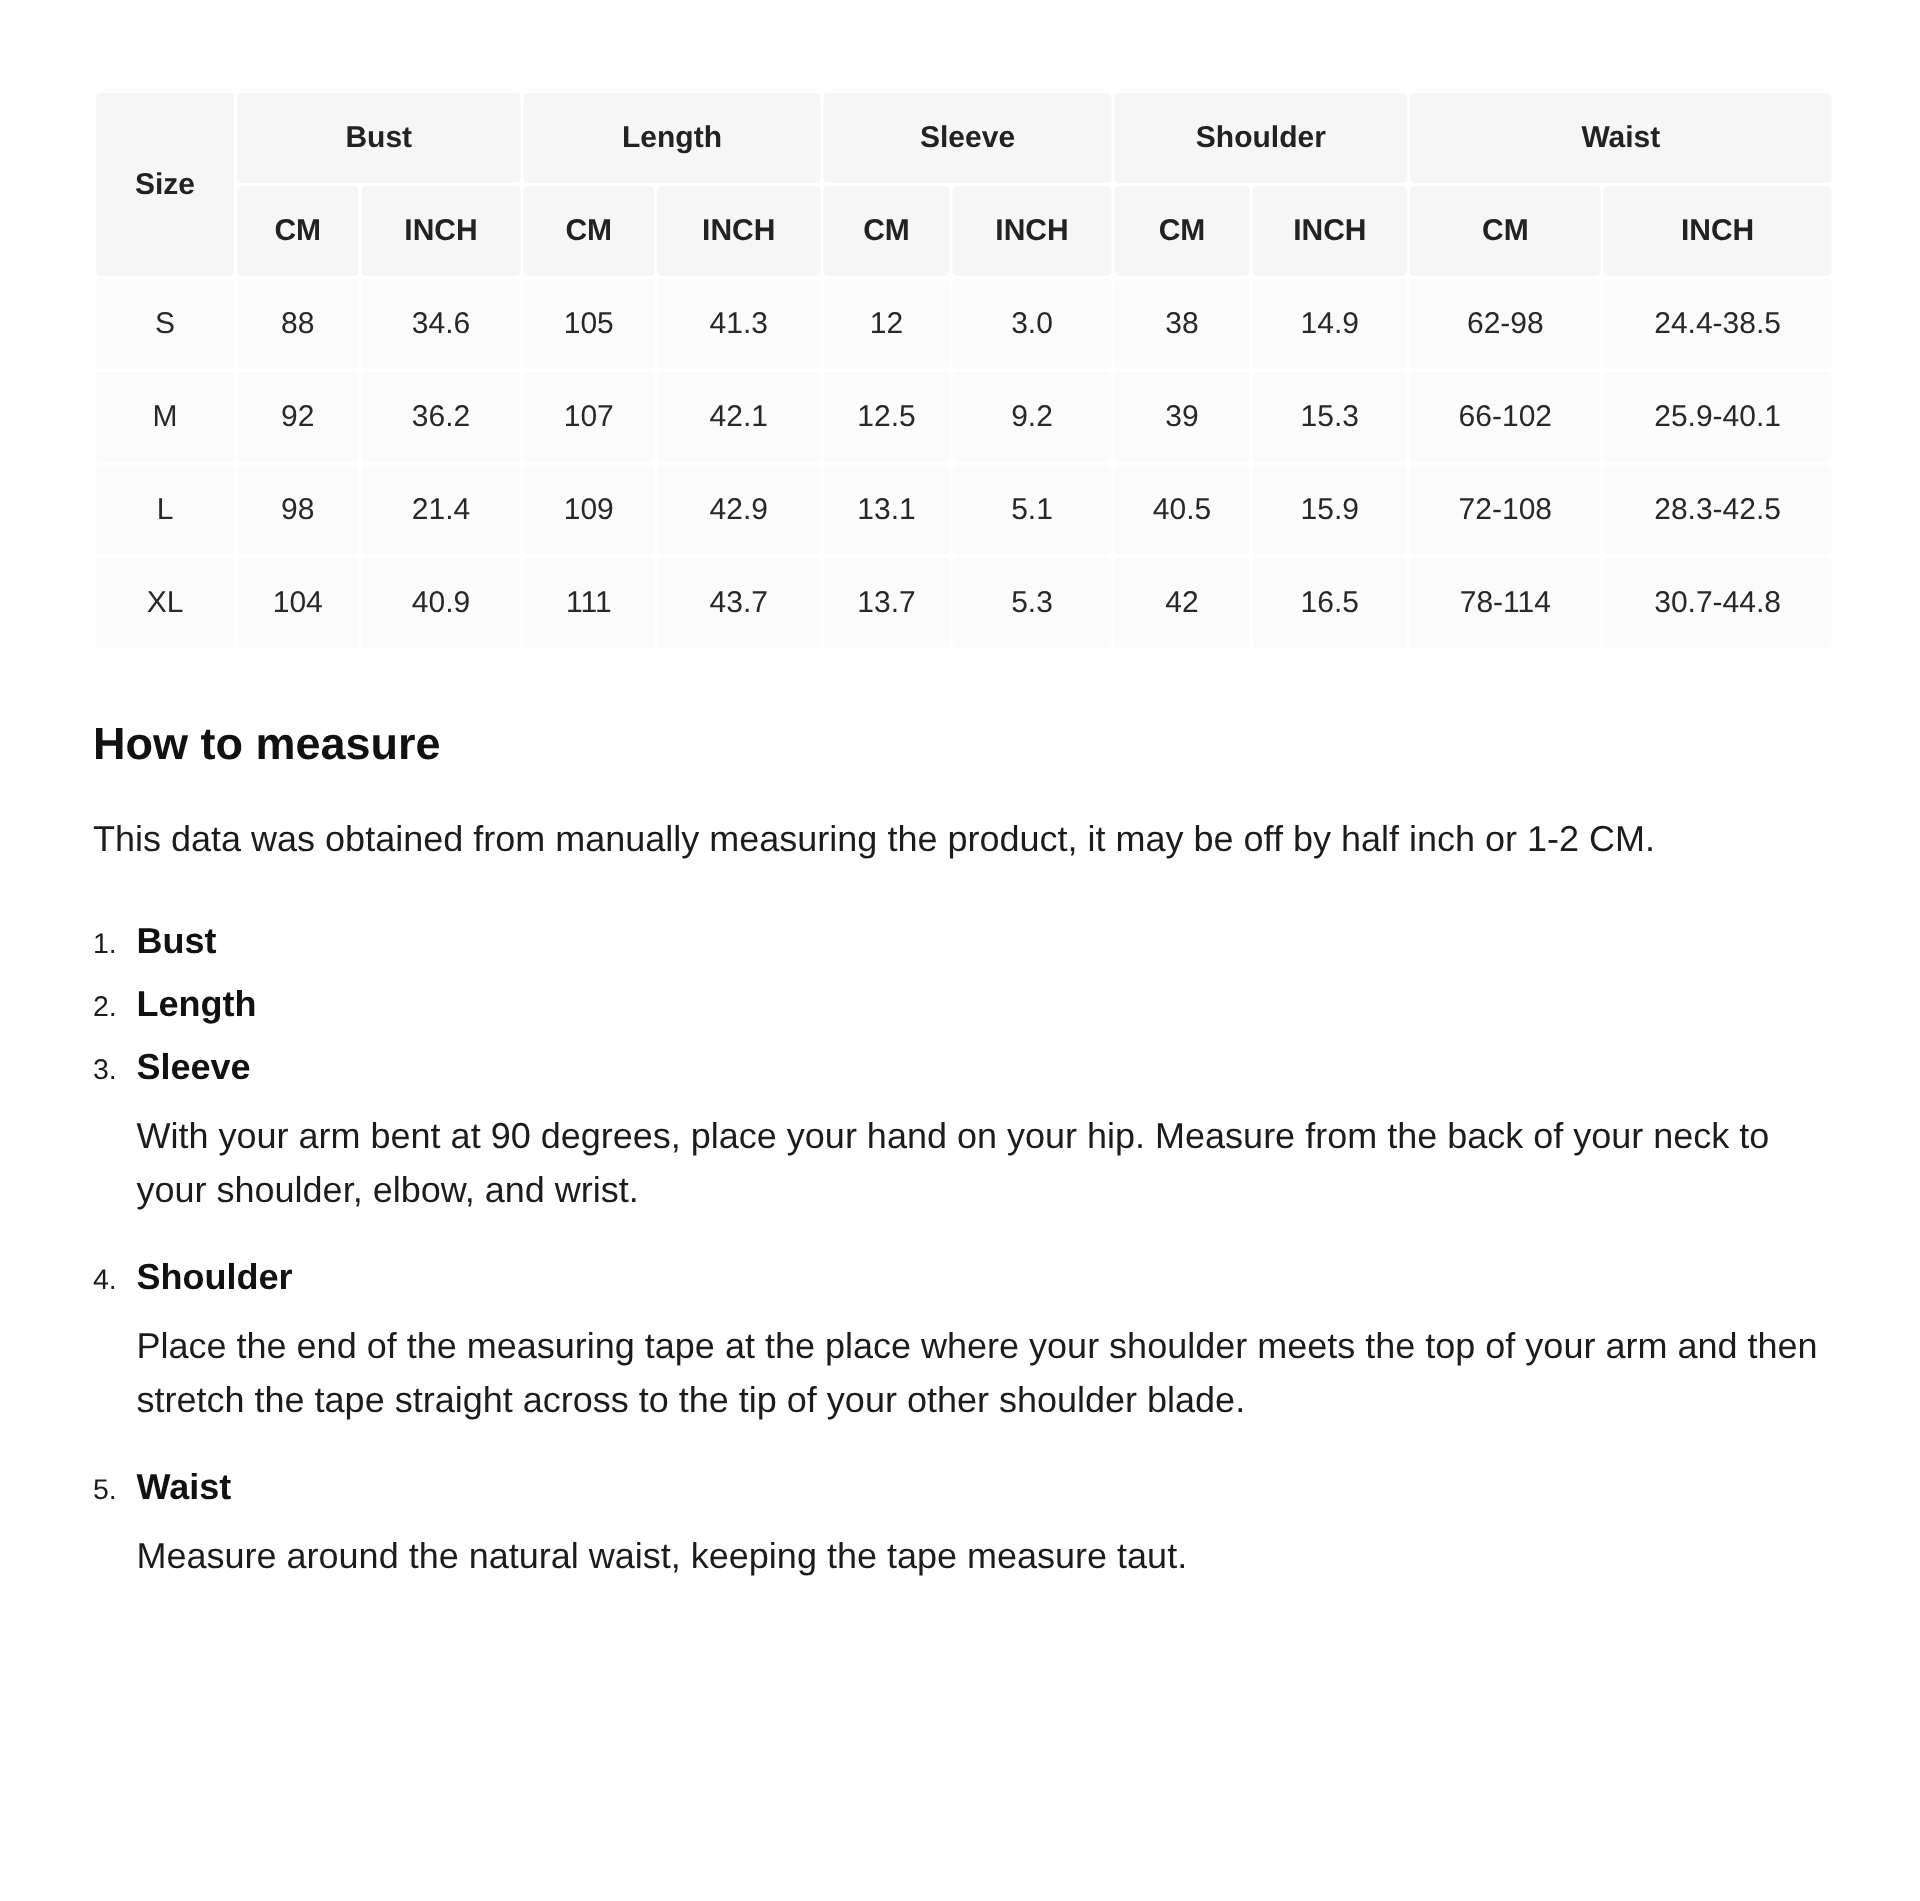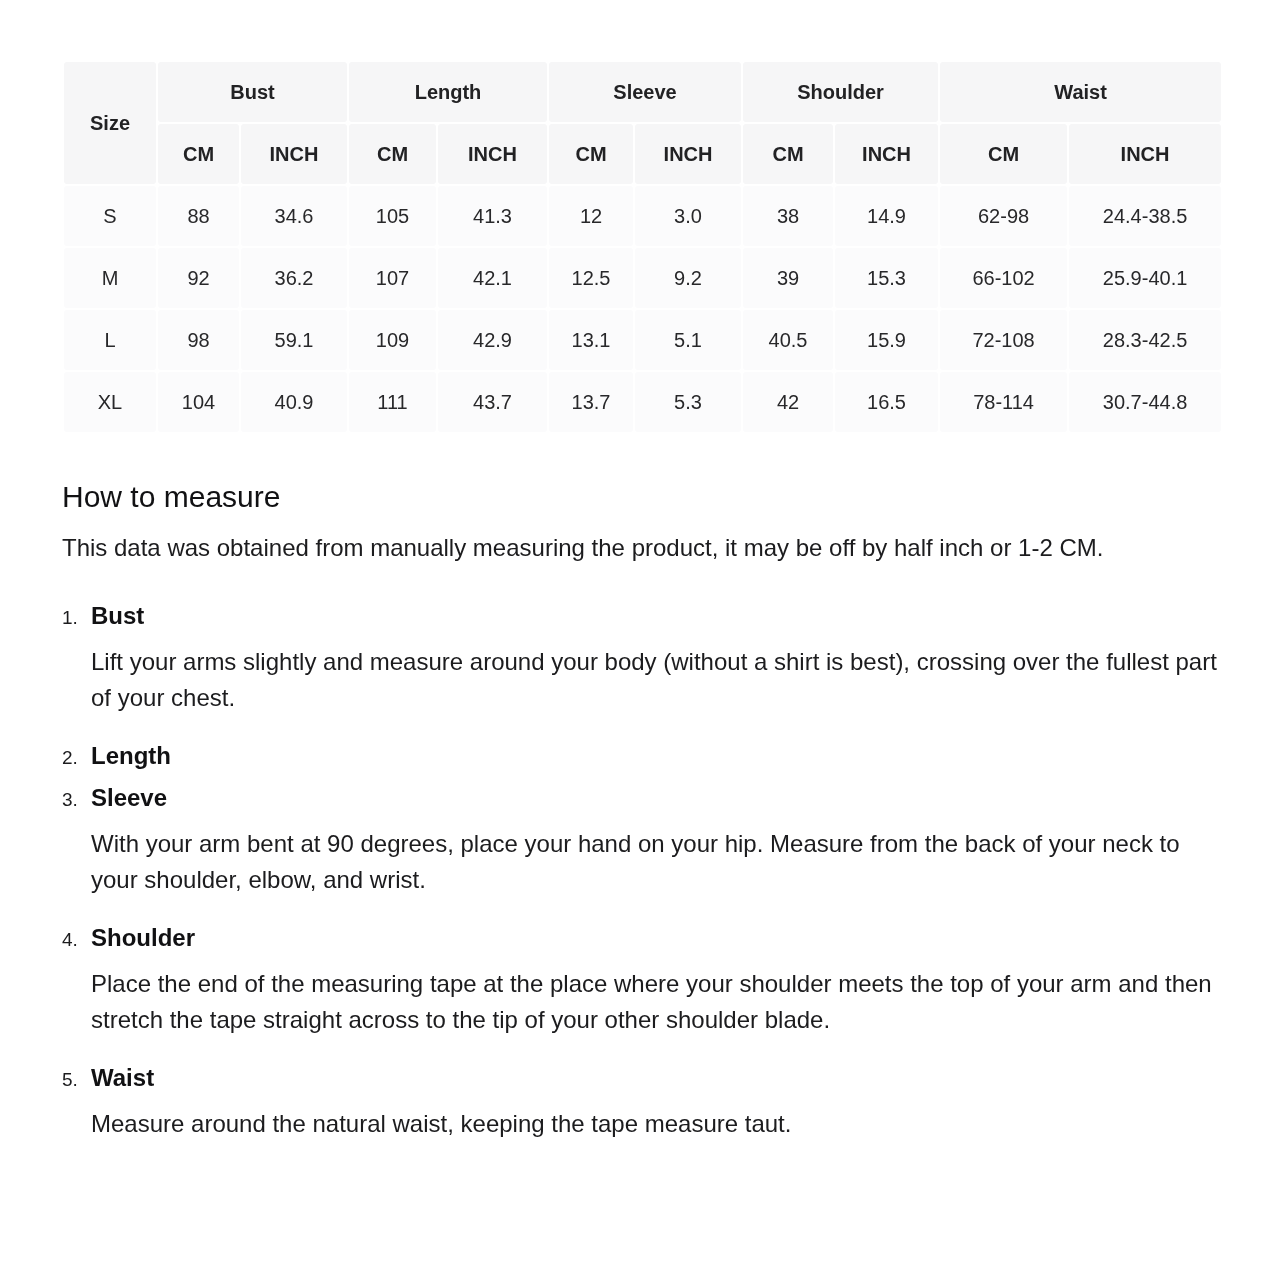--- a/index.html
+++ b/index.html
@@ -48,26 +48,26 @@
     background: #fbfbfc;
     font-weight: normal;
     color: #28282a;
   }
 
   
   .htm-heading {
     margin-top: 46px;
     font-size: 30px;
     line-height: 34px;
-    font-weight: normal;
+    font-weight: bold;
     color: #111113;
   }
 
   .htm-intro {
-    margin-top: 16px;
+    margin-top: 28px;
     max-width: 1158px;
     font-size: 24px;
     line-height: 36px;
     color: #1c1c1e;
   }
 
   .steps {
     margin-top: 34px;
   }
 
@@ -163,21 +163,21 @@
         <td>12.5</td>
         <td>9.2</td>
         <td>39</td>
         <td>15.3</td>
         <td>66-102</td>
         <td>25.9-40.1</td>
       </tr>
       <tr>
         <td>L</td>
         <td>98</td>
-        <td>59.1</td>
+        <td>21.4</td>
         <td>109</td>
         <td>42.9</td>
         <td>13.1</td>
         <td>5.1</td>
         <td>40.5</td>
         <td>15.9</td>
         <td>72-108</td>
         <td>28.3-42.5</td>
       </tr>
       <tr>
@@ -200,21 +200,20 @@
 
   <p class="htm-intro">This data was obtained from manually measuring the product, it may be off by half inch or 1-2 CM.</p>
 
   <div class="steps">
 
     <div class="step">
       <div class="step-head">
         <span class="step-num">1.</span>
         <span class="step-title">Bust</span>
       </div>
-      <p class="step-desc">Lift your arms slightly and measure around your body (without a shirt is best), crossing over the fullest part of your chest.</p>
     </div>
 
     <div class="step">
       <div class="step-head">
         <span class="step-num">2.</span>
         <span class="step-title">Length</span>
       </div>
     </div>
 
     <div class="step">

